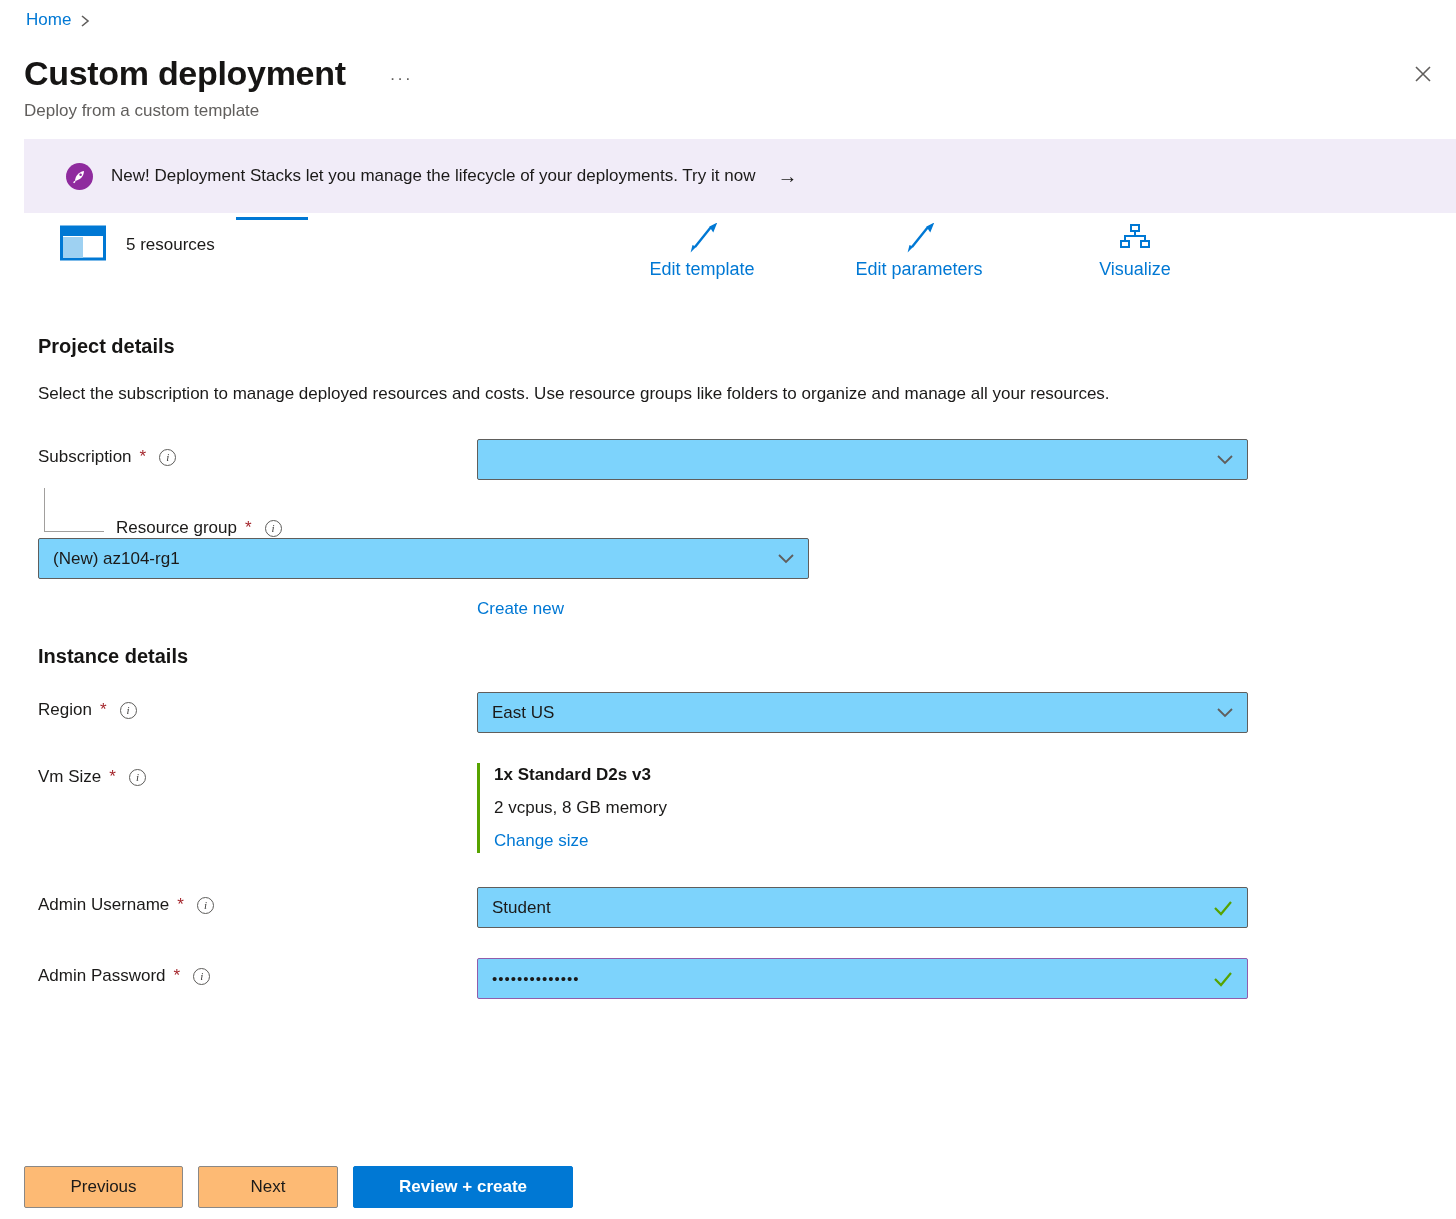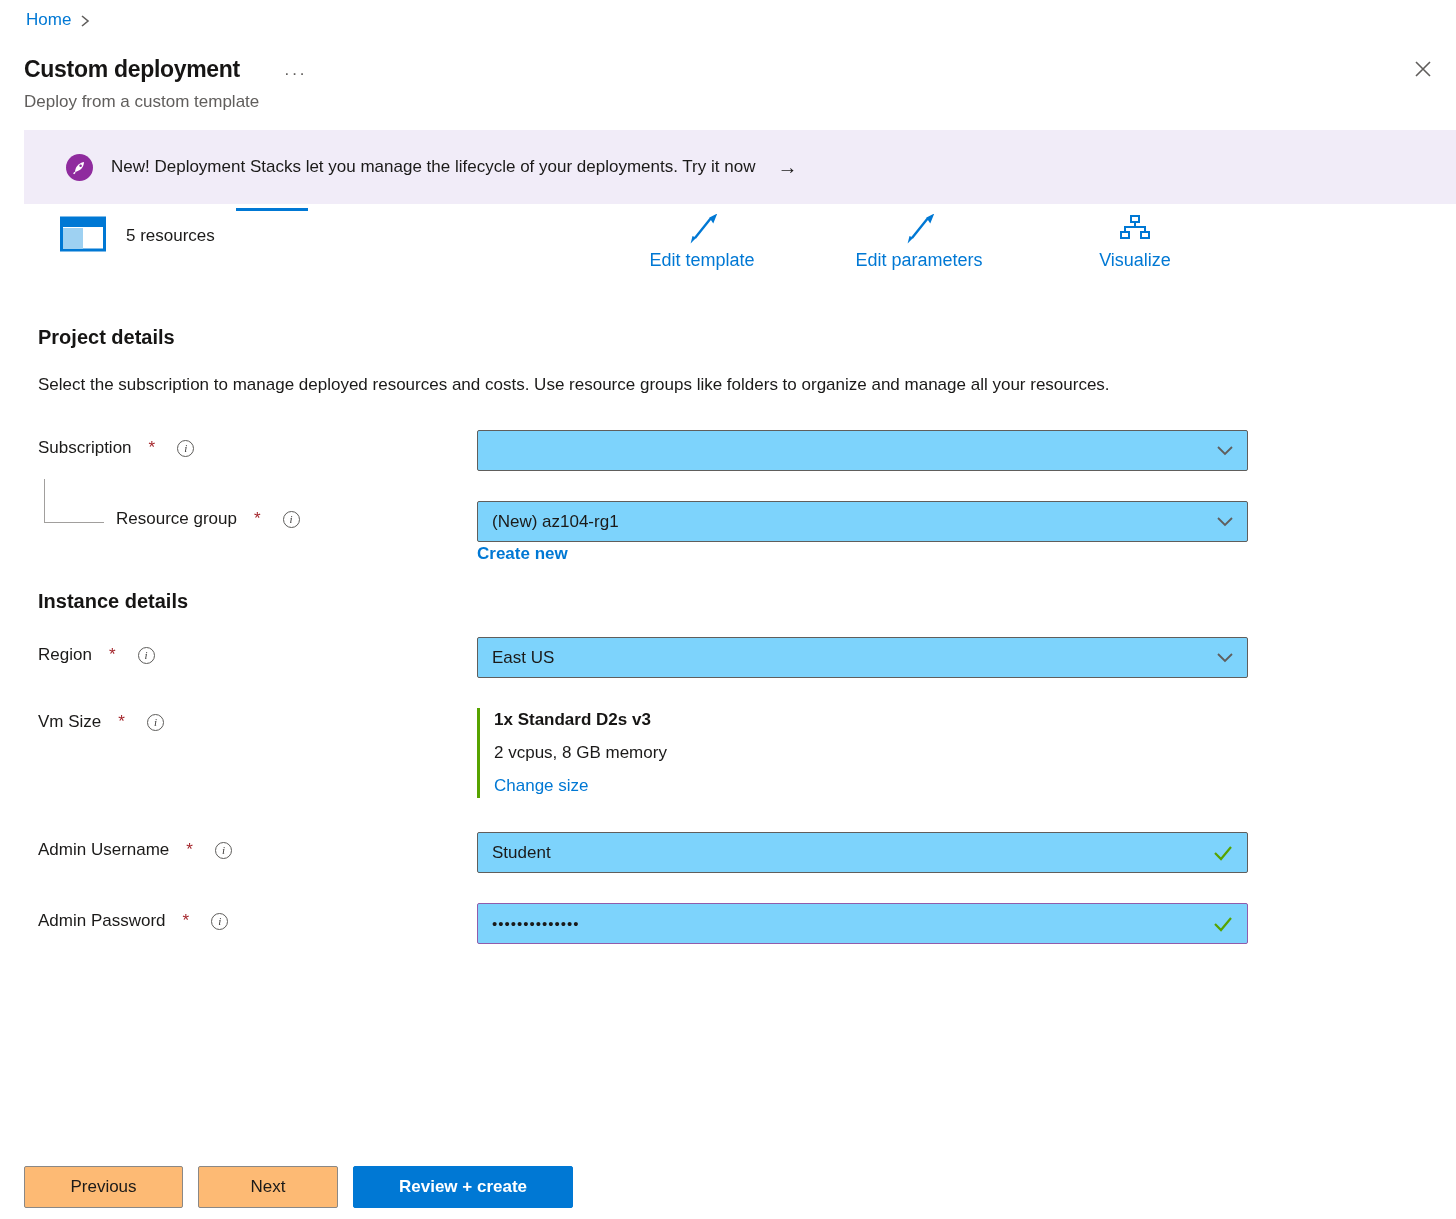--- a/index.html
+++ b/index.html
@@ -12,21 +12,21 @@
     color:#1b1a19;
     overflow:hidden;
   }
   
   .breadcrumb { display:flex; align-items:center; gap:8px; padding:10px 0 0 26px; }
   .breadcrumb a { color:#0078d4; text-decoration:none; font-size:17px; cursor:pointer; }
   .crumb-chev { display:inline-flex; margin-top:2px; }
 
   
   .title-row { display:flex; align-items:center; margin:24px 18px 0 24px; }
-  .page-title { font-size:23px; font-weight:700; letter-spacing:-0.3px; color:#161514; }
+  .page-title { font-size:34px; font-weight:700; letter-spacing:-0.3px; color:#161514; }
   .title-ellipsis { margin-left:44px; color:#605e5c; font-size:17px; letter-spacing:2px; margin-top:10px; }
   .close-btn { margin-left:auto; cursor:pointer; display:flex; align-items:center; justify-content:center; width:30px; height:30px; }
   .subtitle { margin:8px 0 0 24px; font-size:17px; color:#605e5c; }
 
   
   .banner {
     margin:18px 0 0 24px; height:74px;
     background:#f1ecf8;
     display:flex; align-items:center; gap:18px;
     padding-left:42px; font-size:17px; color:#1b1a19;
@@ -47,48 +47,48 @@
     display:flex; flex-direction:column; align-items:center; gap:6px; cursor:pointer; }
   .tpl-action .lbl { color:#0078d4; font-size:18px; }
   .act-1 { left:702px; } .act-2 { left:919px; } .act-3 { left:1135px; }
 
   
   .section-heading { margin:26px 0 0 38px; font-size:20px; font-weight:700; color:#161514; }
   .section-desc { margin:20px 38px 0 38px; font-size:17px; line-height:31px; max-width:1150px; color:#1b1a19; }
 
   
   .form-row { display:flex; margin:30px 0 0 38px; width:1210px; }
-  .label-col { width:439px; display:flex; align-items:center; gap:16px; padding-top:8px; align-self:flex-start; }
+  .label-col { width:439px; display:flex; align-items:center; gap:7px; padding-top:8px; align-self:flex-start; }
   .label-col.indent { padding-left:78px; }
   .label-col.top { padding-top:4px; }
   .field-label { font-size:17px; color:#1b1a19; }
   .req { color:#a4262c; font-size:17px; margin-left:1px; }
   .info-icon {
     width:17px; height:17px; border:1px solid #5d5c5a; border-radius:50%;
     display:inline-flex; align-items:center; justify-content:center;
     font-size:11px; font-style:italic; font-family:"Liberation Serif",serif;
     color:#3b3a39; margin-left:6px; cursor:pointer;
   }
   .control-col { width:771px; }
   .select, .textbox {
     height:41px; border:1px solid #605e5c; border-radius:2px;
     display:flex; align-items:center; justify-content:space-between;
     padding:0 14px; font-size:17px; background:#7dd3fc; cursor:pointer;
   }
   .textbox { cursor:text; }
   .textbox.password { border-color:#915cab; }
   .pwd-dots { letter-spacing:1px; font-size:15px; }
 
-  .rg-row { position:relative; }
+  .rg-row { position:relative;flex-direction:column; }
   .rg-connector {
     position:absolute; left:6px; top:-22px; width:60px; height:44px;
     border-left:1px solid #a19f9d; border-bottom:1px solid #a19f9d;
   }
   .link { color:#0078d4; font-size:17px; text-decoration:none; cursor:pointer; }
-  .create-new { margin:2px 0 0 477px;font-weight:bold; }
+  .create-new { margin:20px 0 0 477px; }
 
   
   .vm-block { border-left:3px solid #57a300; padding:2px 0 2px 14px; }
   .vm-title { font-size:17px; font-weight:700; color:#161514; }
   .vm-specs { font-size:17px; margin-top:13px; }
   .vm-link { margin-top:13px; }
 
   
   .footer { position:absolute; left:24px; top:1166px; display:flex; gap:15px; }
   .btn { height:42px; border-radius:2px; display:flex; align-items:center; justify-content:center;

